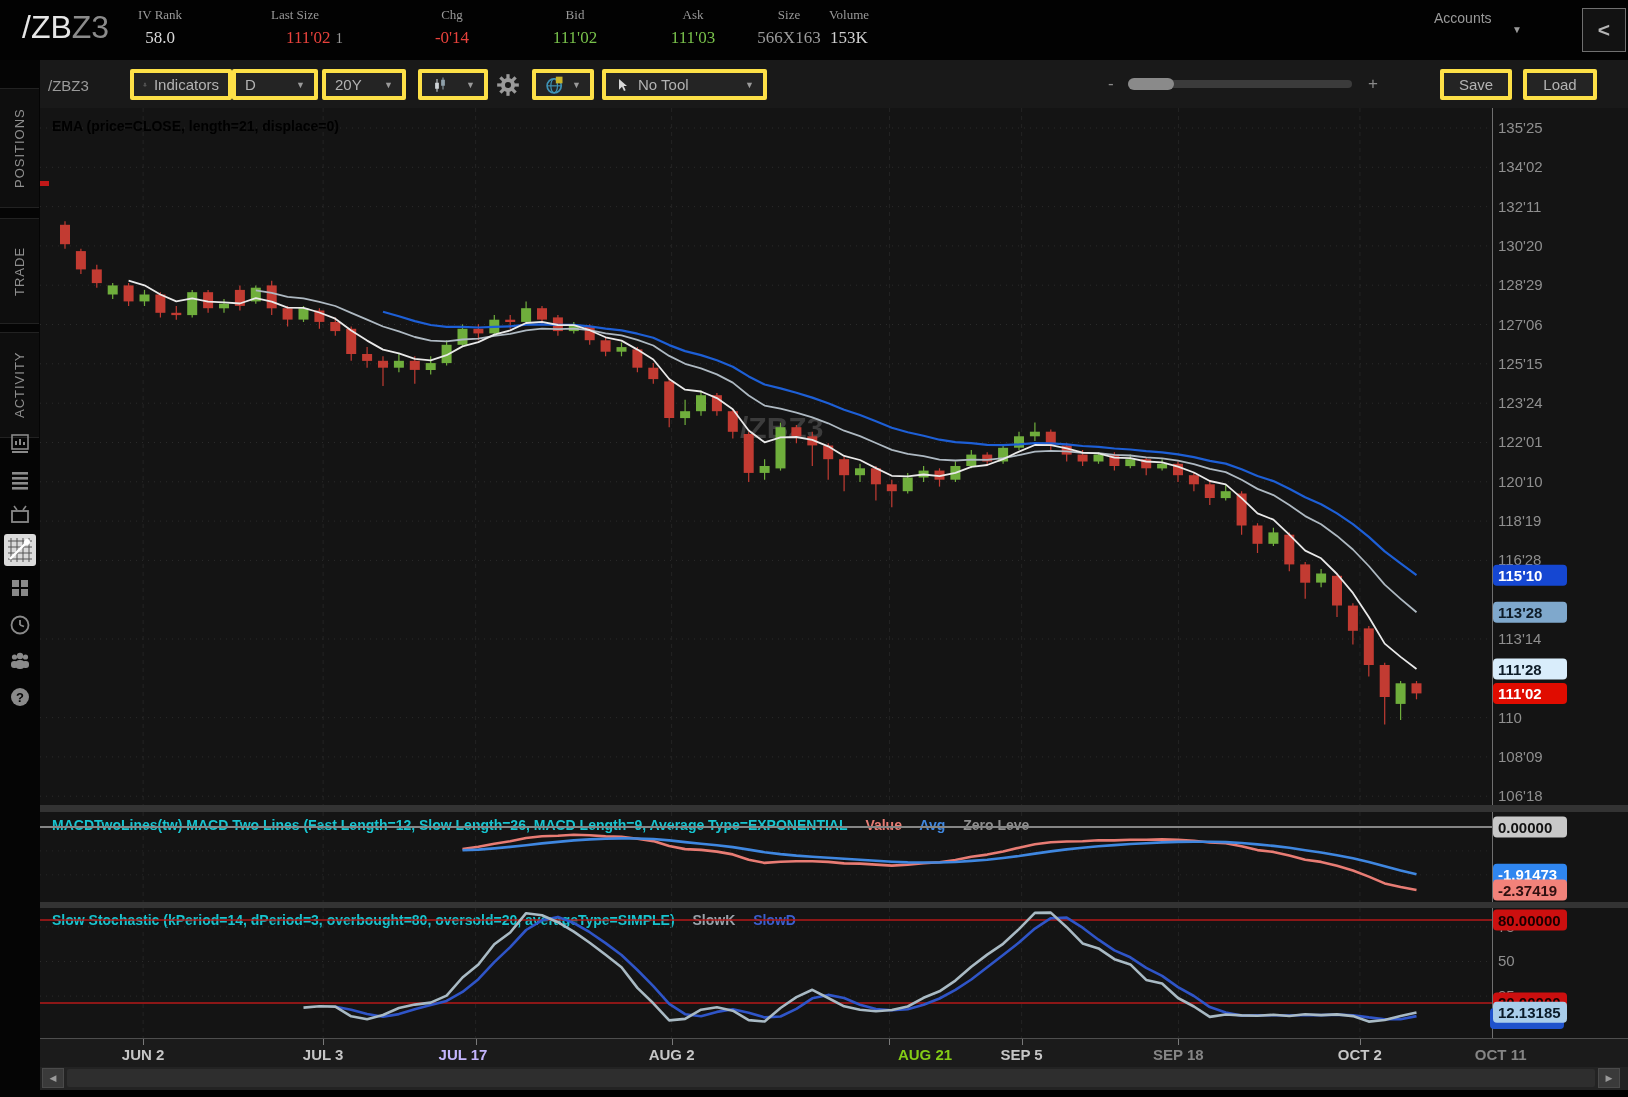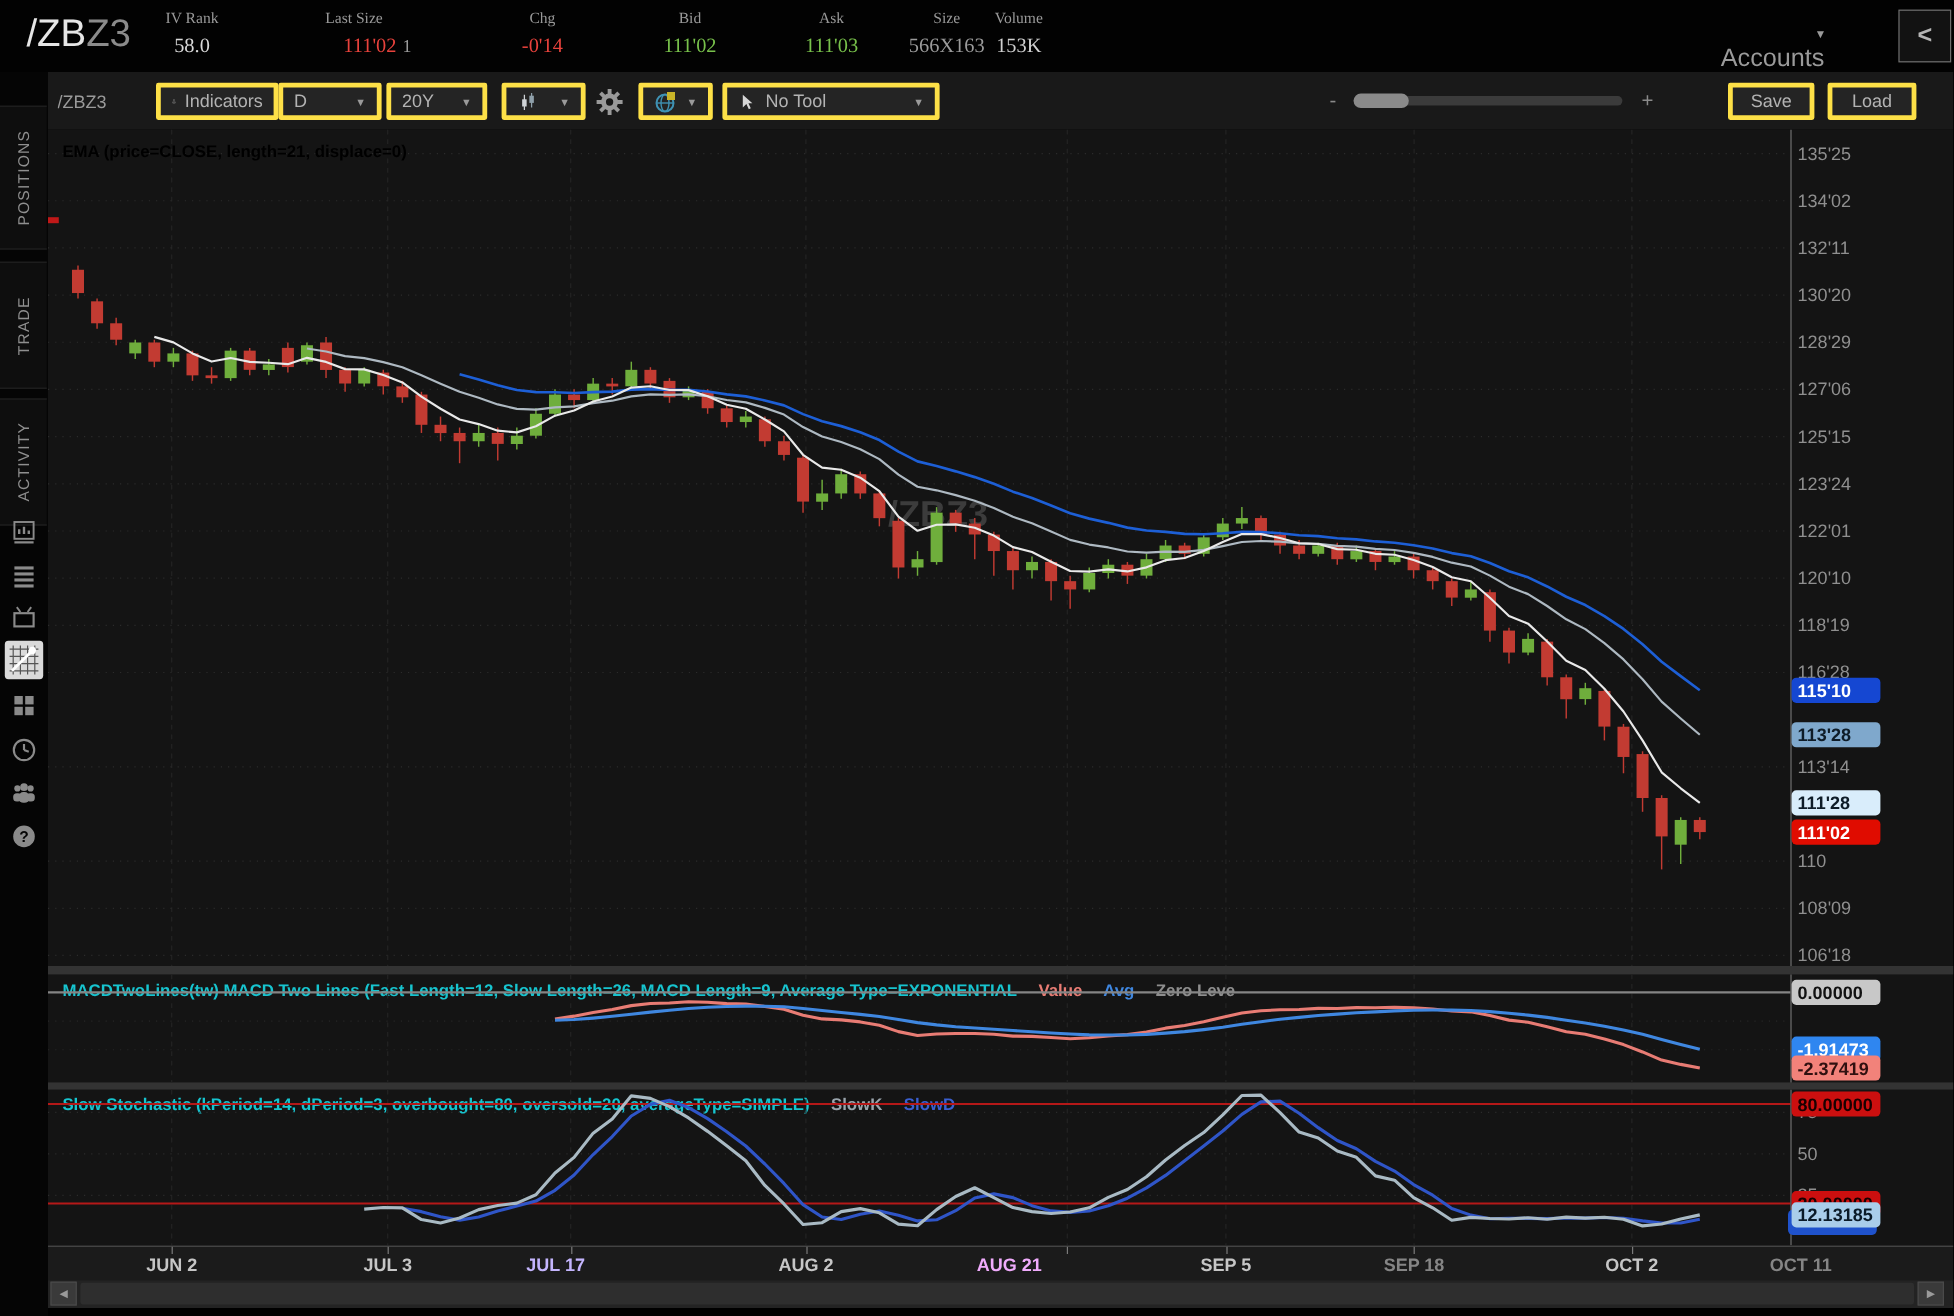--- a/index.html
+++ b/index.html
@@ -6,21 +6,21 @@
   #app{position:relative;width:1628px;height:1097px;background:#000;overflow:hidden;
        font-family:"Liberation Sans","DejaVu Sans",sans-serif;-webkit-font-smoothing:antialiased;}
   
   .header{position:absolute;left:0;top:0;width:1628px;height:60px;background:#020202;}
   .symbol{position:absolute;left:22px;top:9px;font-size:32px;color:#e6e6e6;}
   .symbol .sfx{color:#8b8b8b;}
   .hfield{position:absolute;top:7px;transform:translateX(-50%);text-align:center;white-space:nowrap;font-family:Liberation Serif, serif;}
   .hfield .lab{font-size:13px;color:#999;}
   .hfield .val{font-size:17px;margin-top:5px;}
   .hfield .sufx{color:#9a9a9a;margin-left:5px;font-size:15px;}
-  .accounts{position:absolute;left:1434px;top:37px;font-size:21px;color:#9a9a9a;cursor:default;}
+  .accounts{position:absolute;left:1434px;top:10px;font-size:14px;color:#9a9a9a;cursor:default;}
   .acc-chev{position:absolute;left:1512px;top:24px;font-size:10px;color:#9a9a9a;}
   .collapse-btn{position:absolute;left:1582px;top:8px;width:42px;height:42px;border:1px solid #6f6f6f;
       background:#121212;color:#b5b5b5;font-size:21px;font-weight:bold;display:flex;align-items:center;justify-content:center;}
   
   .sidebar{position:absolute;left:0;top:60px;width:40px;height:1037px;background:#050505;}
   .vtab{position:absolute;left:0;width:39px;background:#0e0e0e;border-top:1px solid #222;border-bottom:1px solid #222;
       color:#8f8f8f;font-size:13px;letter-spacing:1px;writing-mode:vertical-rl;transform:rotate(180deg);
       display:flex;align-items:center;justify-content:center;cursor:default;}
   .sicon{position:absolute;left:8px;width:24px;height:24px;}
   .sicon-active{position:absolute;left:4px;top:474px;width:32px;height:32px;background:#dadada;border-radius:3px;}
@@ -204,21 +204,21 @@
     </svg>
     <div class="tbtn" style="left:492px;width:62px;">
       <svg width="20" height="20" viewBox="0 0 24 24">
         <circle cx="11" cy="13" r="8.5" fill="none" stroke="#3f93b5" stroke-width="2"></circle>
         <ellipse cx="11" cy="13" rx="4" ry="8.5" fill="none" stroke="#3f93b5" stroke-width="1.4"></ellipse>
         <line x1="2.5" y1="13" x2="19.5" y2="13" stroke="#3f93b5" stroke-width="1.4"></line>
         <rect x="13" y="2" width="8" height="8" fill="#c8b428"></rect>
       </svg>
       <span class="chev">▼</span>
     </div>
-    <div class="tbtn" style="left:562px;width:181px;">
+    <div class="tbtn" style="left:562px;width:165px;">
       <svg width="16" height="16" viewBox="0 0 24 24">
         <polygon points="6,3 6,19 10.5,14.5 13.5,21 16,19.8 13,13.5 18,13.5" fill="#d6d6d6"></polygon>
       </svg>
       <span>No Tool</span>
       <span class="chev">▼</span>
     </div>
     <div class="zoom-sign" style="left:1068px;top:14px;">-</div>
     <div class="slider-track"></div>
     <div class="slider-handle"></div>
     <div class="zoom-sign" style="left:1328px;top:14px;">+</div>
@@ -532,21 +532,21 @@
   <div class="xaxis" id="xaxis">
       <div class="xtick-mark" style="left: 103.092px;"></div>
       <div class="xtick-label" style="left: 103.092px; color: rgb(198, 198, 198);">JUN 2</div>
       <div class="xtick-mark" style="left: 283.14px;"></div>
       <div class="xtick-label" style="left: 283.14px; color: rgb(198, 198, 198);">JUL 3</div>
       <div class="xtick-mark" style="left: 435.6px;"></div>
       <div class="xtick-label" style="left: 423px; color: #c4b5fd;">JUL 17</div>
       <div class="xtick-mark" style="left: 631.62px;"></div>
       <div class="xtick-label" style="left: 631.62px; color: rgb(198, 198, 198);">AUG 2</div>
       <div class="xtick-mark" style="left: 849.42px;"></div>
-      <div class="xtick-label" style="left: 801px; color: #f0abfc;">AUG 21</div>
+      <div class="xtick-label" style="left: 885px; color: #84cc16;">AUG 21</div>
       <div class="xtick-mark" style="left: 981.552px;"></div>
       <div class="xtick-label" style="left: 981.552px; color: rgb(198, 198, 198);">SEP 5</div>
       <div class="xtick-mark" style="left: 1138.37px;"></div>
       <div class="xtick-label" style="left: 1138.37px; color: rgb(133, 133, 133);">SEP 18</div>
       <div class="xtick-mark" style="left: 1319.87px;"></div>
       <div class="xtick-label" style="left: 1319.87px; color: rgb(198, 198, 198);">OCT 2</div>
       <div class="xtick-label" style="left: 1460.71px; color: rgb(133, 133, 133);">OCT 11</div>
     </div>
 
   <div class="scrollbar">

